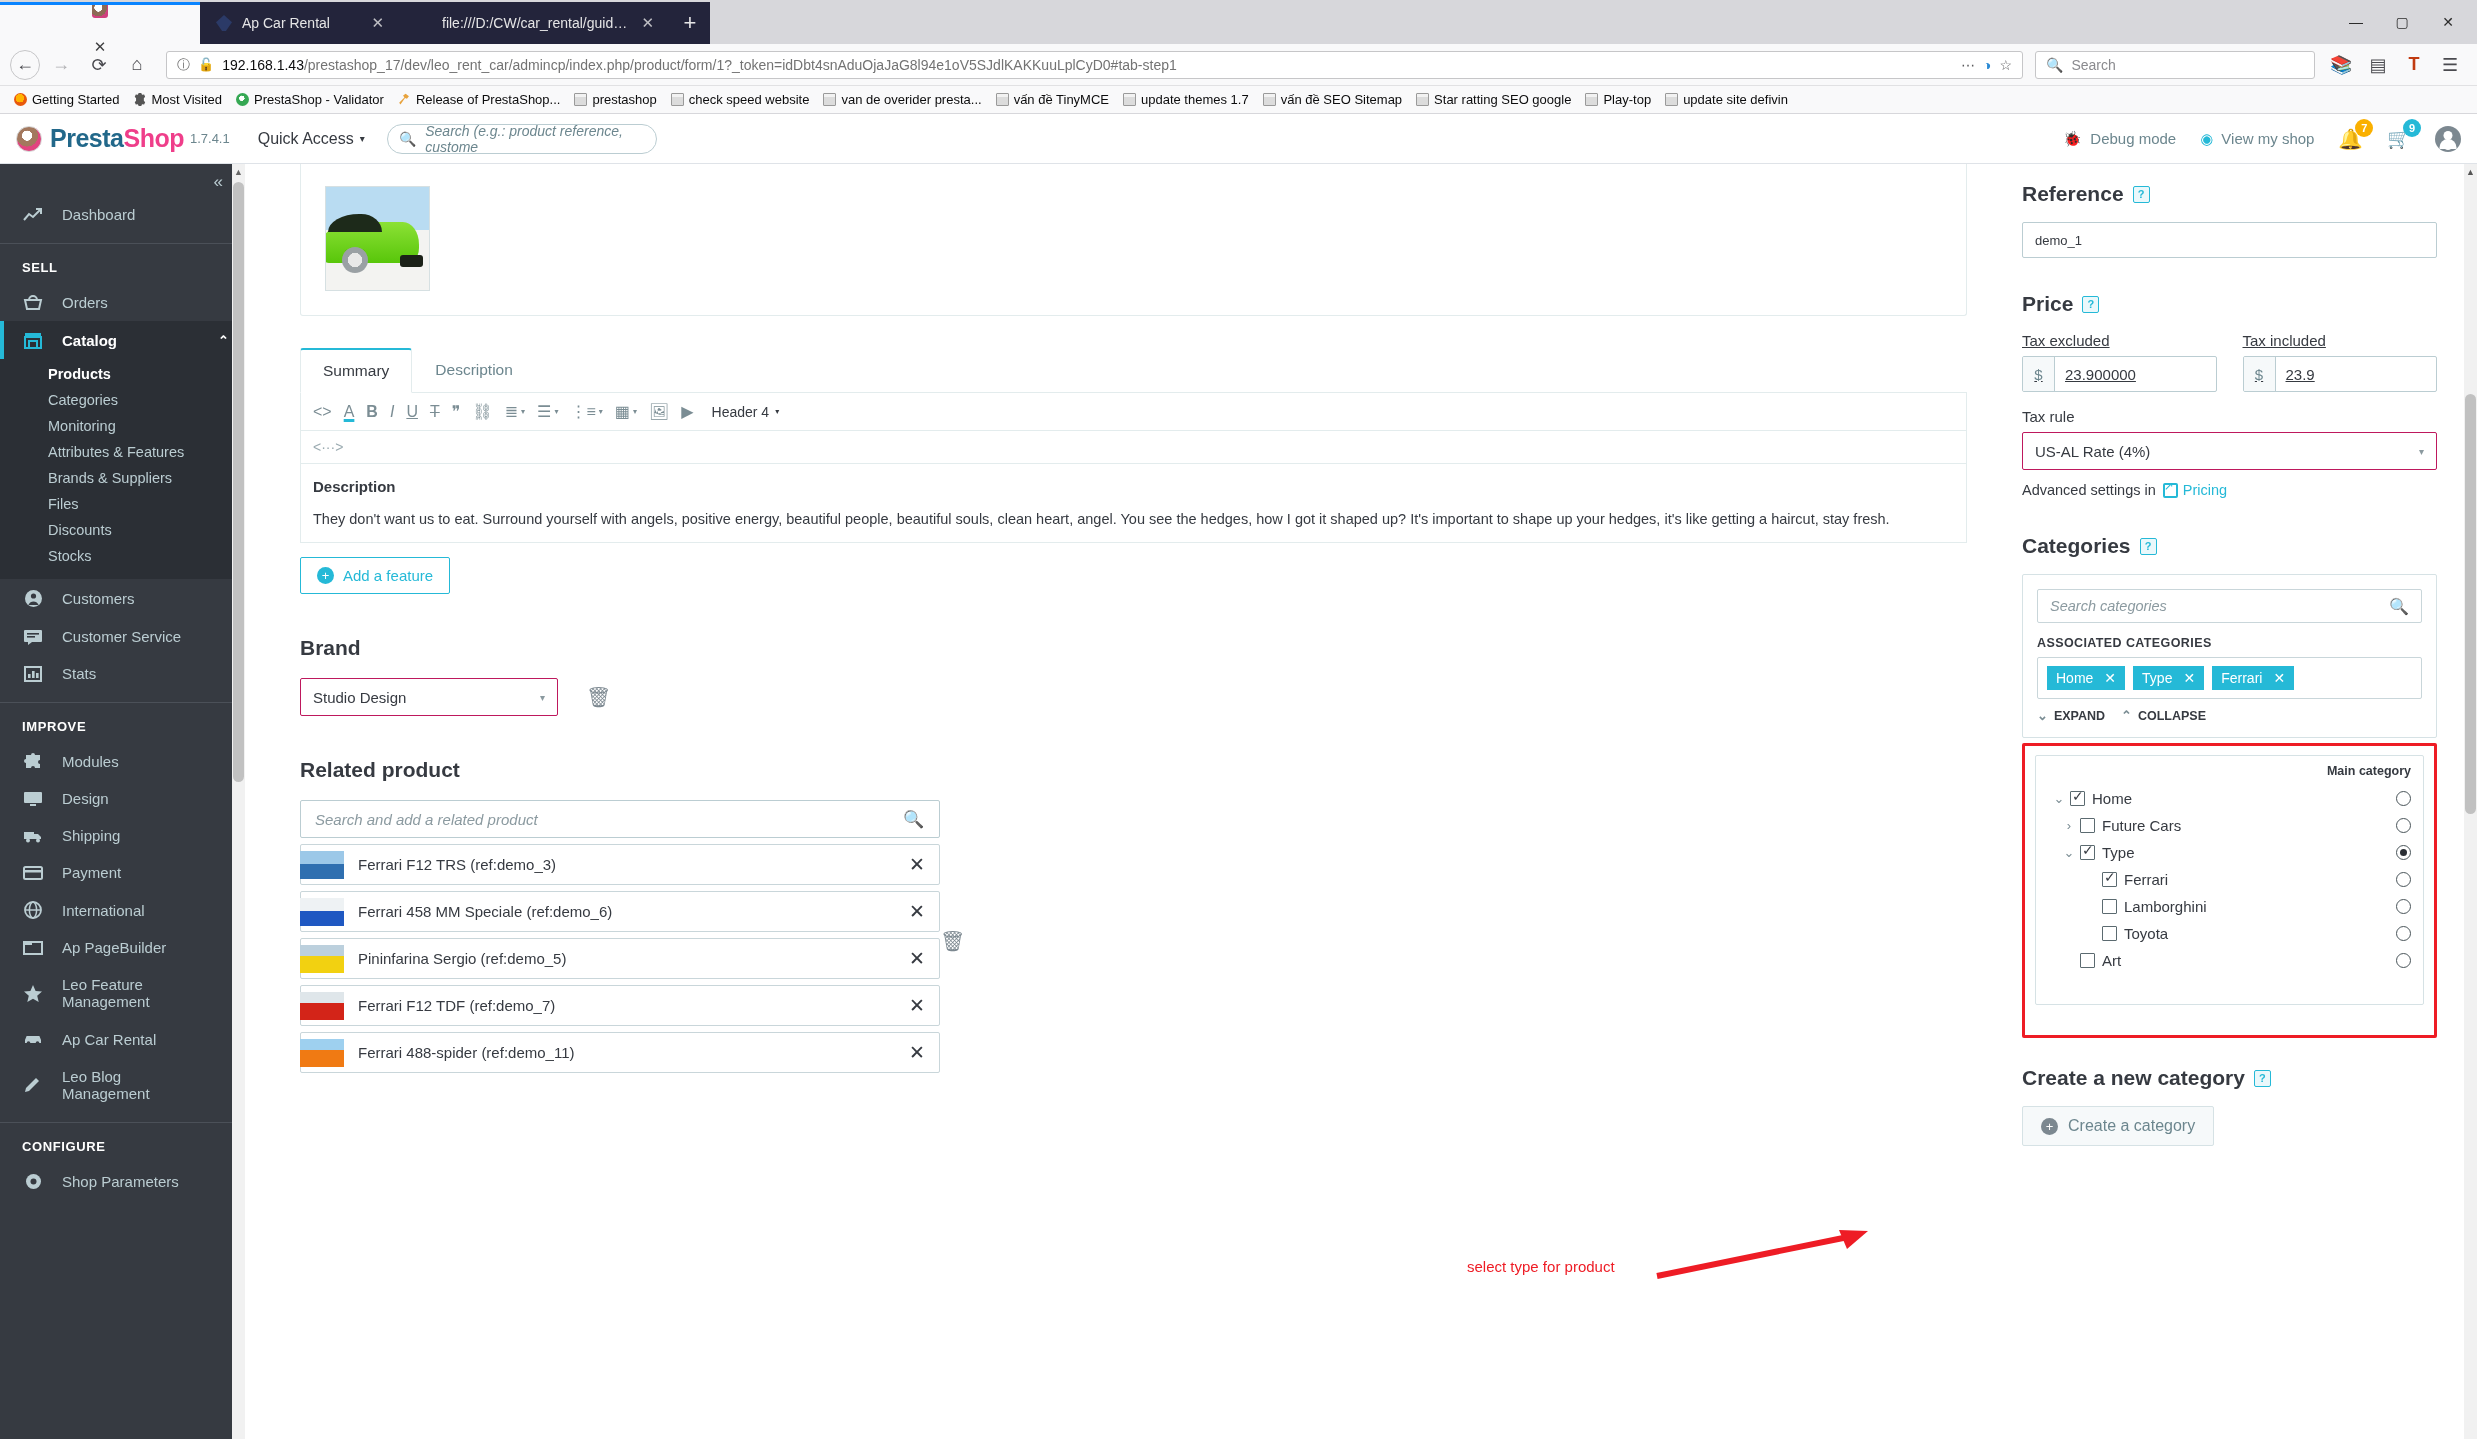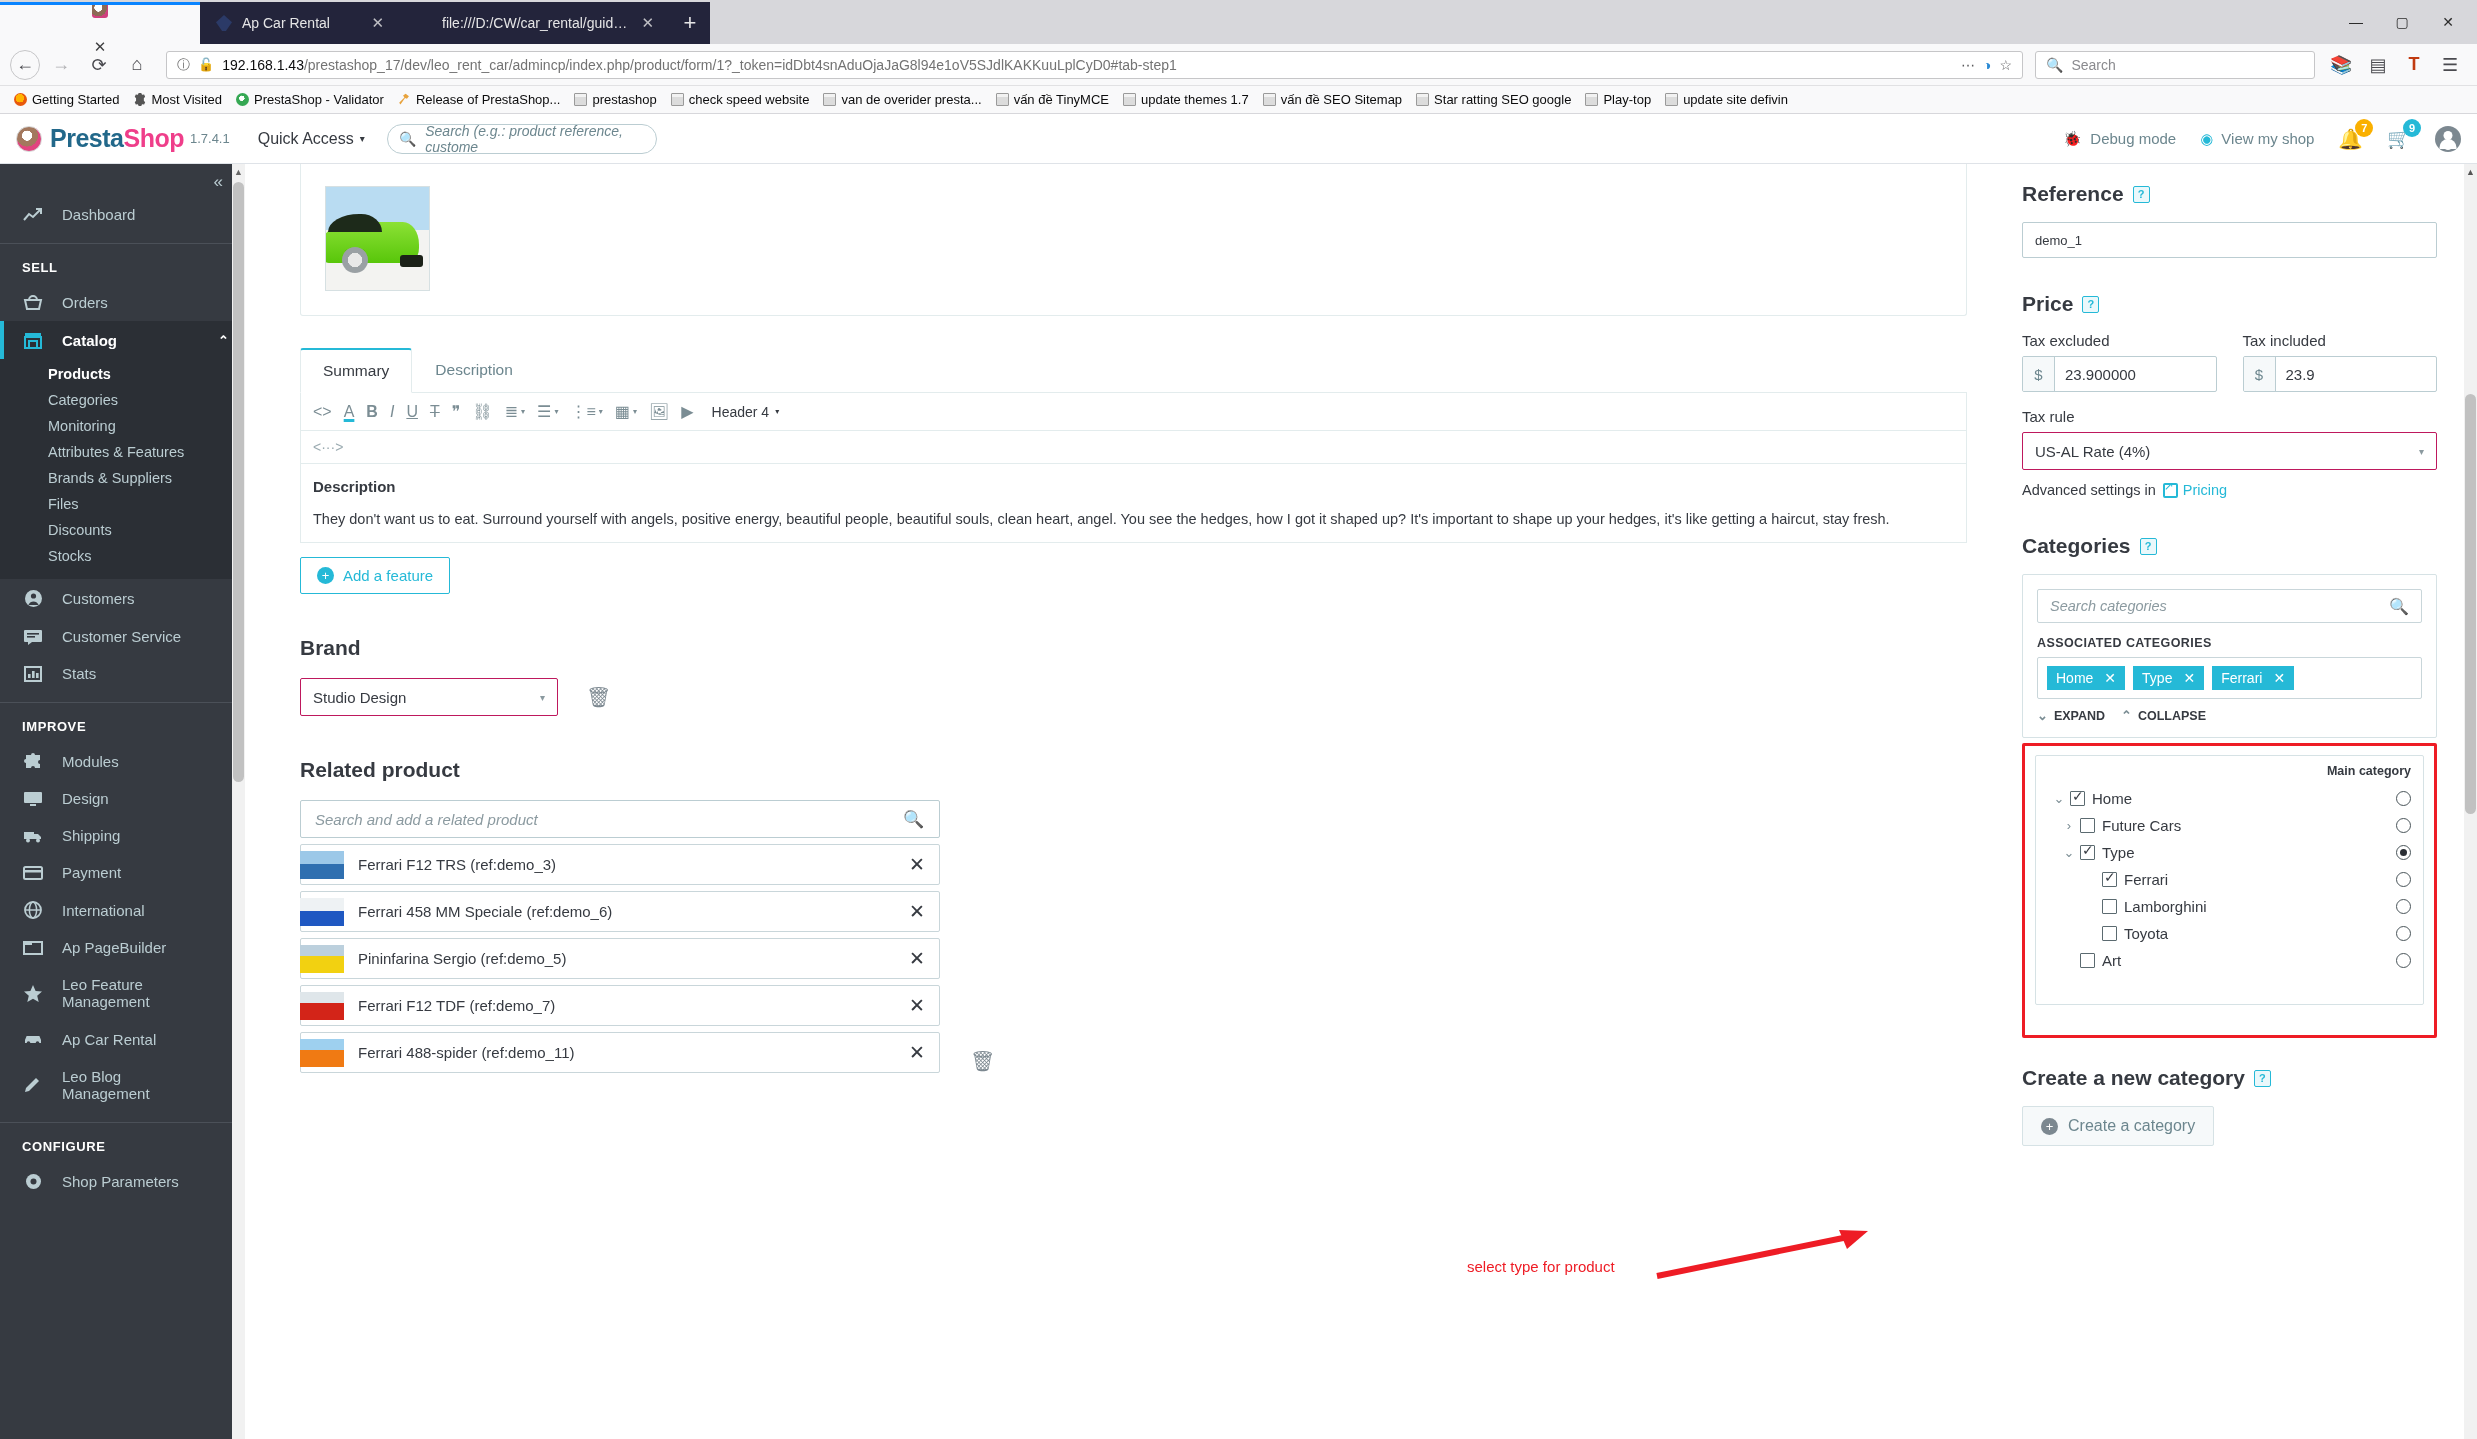--- a/index.html
+++ b/index.html
@@ -155,37 +155,37 @@
   h2.sec { font-size:21px; font-weight:bold; color:#363a41; margin:42px 0 18px; }
   .select-box { height:38px; border:1px solid #be185d; border-radius:2px; display:flex; align-items:center;
                 padding:0 12px; font-size:15px; color:#363a41; background:#fff; }
   .select-box .caret { margin-left:auto; color:#8b9aa0; font-size:10px; }
   .brand-row { display:flex; align-items:center; gap:28px; }
   .trash-ico { color:#7c8890; font-size:20px; }
 
   .rel-search { height:38px; border:1px solid #bbcdd2; border-radius:2px; display:flex; align-items:center;
                 padding:0 14px; font-size:15px; color:#8b9aa0; font-style:italic; background:#fff; }
   .rel-search .mag { margin-left:auto; font-style:normal; color:#5b6a70; font-size:17px; }
-  .rel-wrap { display:flex; align-items:flex-end; gap:30px; }
+  .rel-wrap { display:flex; align-items:center; }
   .rel-list { width:640px; }
   .rel-row { height:41px; margin-top:6px; border:1px solid #c9d6da; border-radius:2px; display:flex;
              align-items:center; gap:14px; padding:0 14px 0 0; font-size:15px; }
   .rel-thumb { width:44px; height:28px; flex:0 0 44px; margin-left:-1px; }
   .rel-row .x { margin-left:auto; font-size:19px; color:#363a41; }
 
   
   h3.rsec { font-size:21px; font-weight:bold; color:#363a41; margin:0 0 16px; display:flex;
             align-items:center; gap:9px; }
   .helpq { width:17px; height:17px; border:1px solid #25b9d7; color:#25b9d7; font-size:11px;
            display:inline-flex; align-items:center; justify-content:center; border-radius:2px;
            background:#eaf8fb; }
   .txtinput { height:36px; border:1px solid #bbcdd2; border-radius:2px; display:flex; align-items:center;
               padding:0 12px; font-size:13px; color:#363a41; background:#fff; }
   .lbl { font-size:15px; color:#363a41; margin:0 0 7px; }
-  .price-grid { display:flex; gap:26px; }
+  .price-grid { display:flex; gap:26px;text-decoration:underline; }
   .price-cell { flex:1; }
   .input-group { display:flex; height:36px; border:1px solid #bbcdd2; border-radius:2px; overflow:hidden; }
   .input-group .addon { width:32px; background:#f6f9fa; border-right:1px solid #bbcdd2; display:flex;
         align-items:center; justify-content:center; color:#6c868e; font-size:15px; }
   .input-group .val { flex:1; display:flex; align-items:center; padding:0 10px; font-size:15px; }
   .adv-line { font-size:14.5px; color:#363a41; display:flex; align-items:center; gap:7px; margin-top:12px; }
   .adv-line a { color:#25b9d7; text-decoration:none; display:flex; align-items:center; gap:5px; }
   .extlink { width:15px; height:15px; border:2px solid #25b9d7; border-radius:2px; position:relative; }
   .extlink:after { content:"↗"; position:absolute; left:-1px; top:-6px; font-size:12px; color:#25b9d7; }
 

